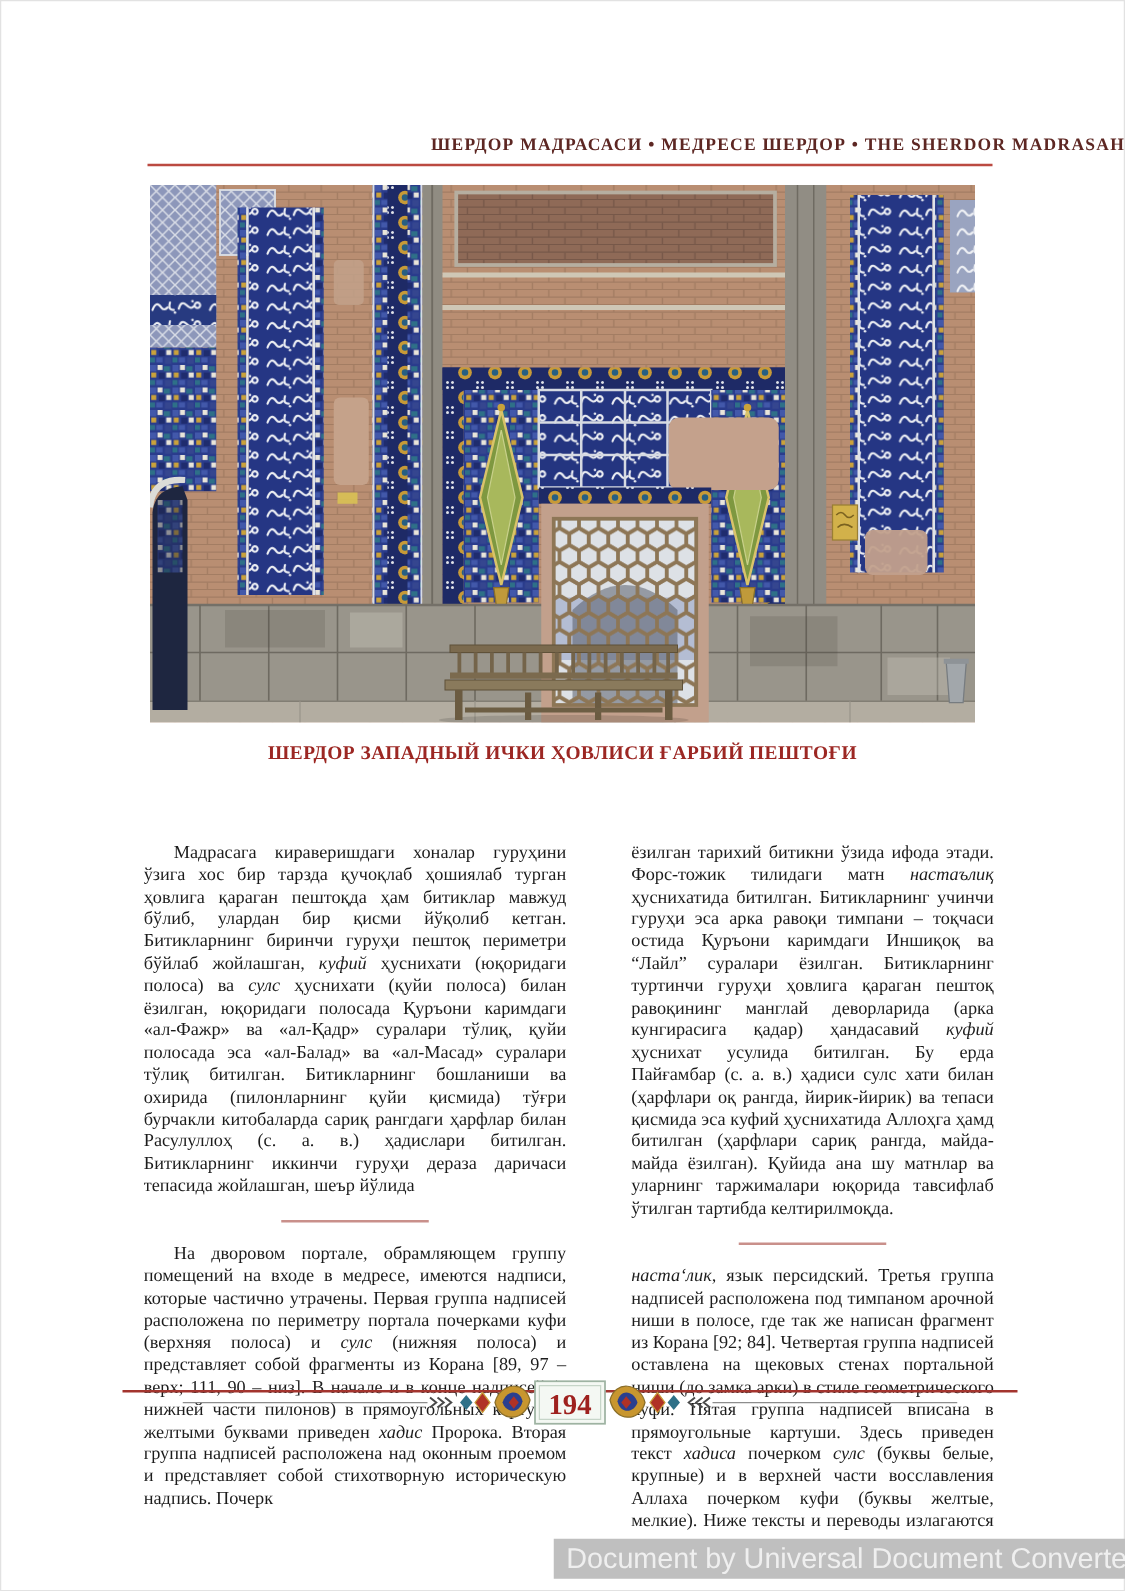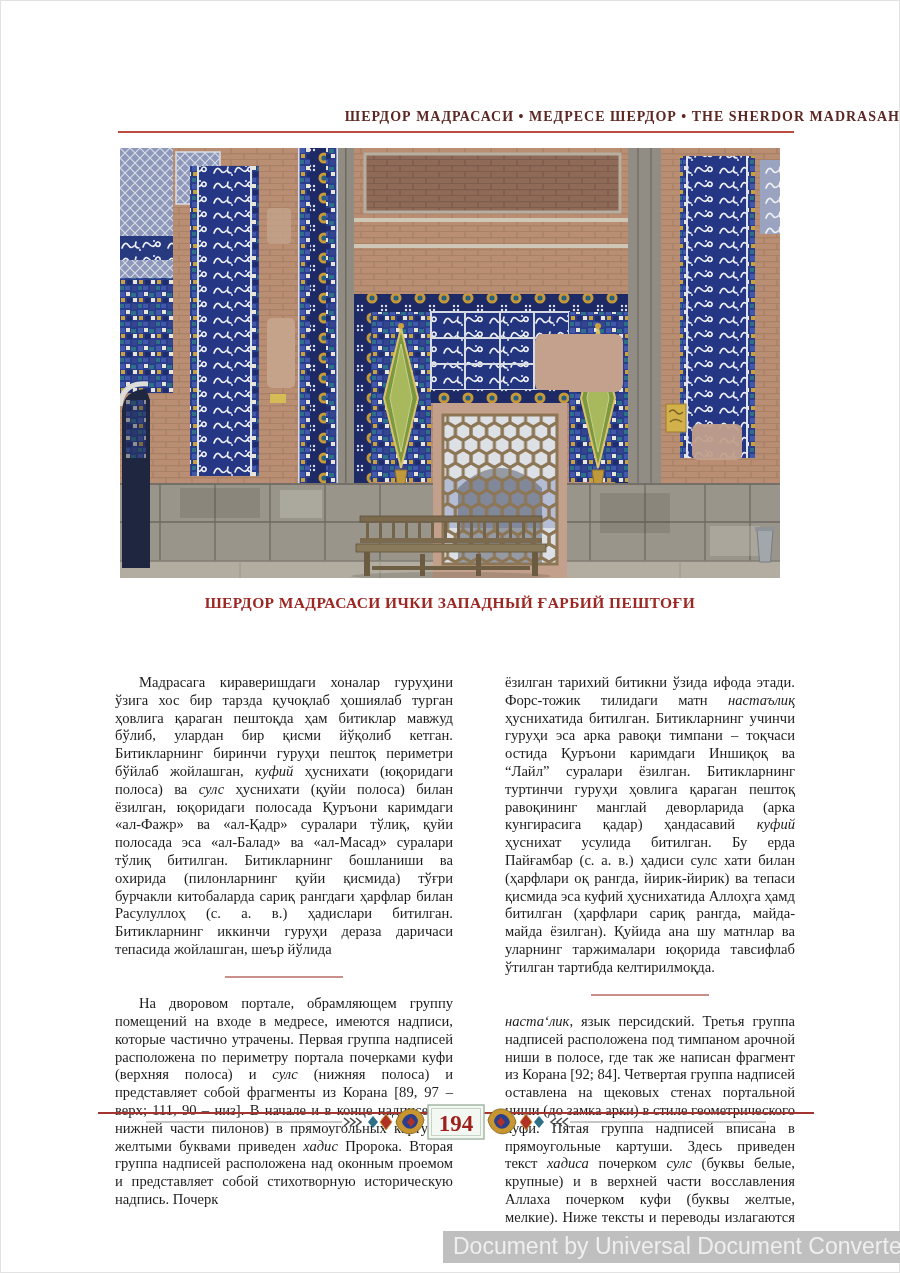--- a/index.html
+++ b/index.html
@@ -235,21 +235,21 @@
         <rect x="252" y="418" width="158" height="4" fill="#6d5e44"></rect>
       </g>
 
       <g>
         <path d="M637 382 h16 l-2.5 32 h-11 Z" fill="#a2a7ab" stroke="#777c80" stroke-width="1"></path>
         <rect x="635" y="379" width="20" height="4" fill="#8e9397"></rect>
       </g>
     </svg>
   </div>
 
-  <div class="doc-title t1">ШЕРДОР МАДРАСАСИ ИЧКИ ЗАПАДНЫЙ ҒАРБИЙ ПЕШТОҒИ</div>
+  <div class="doc-title t1">ШЕРДОР ЗАПАДНЫЙ ИЧКИ ҲОВЛИСИ ҒАРБИЙ ПЕШТОҒИ</div>
 
   <div class="columns">
     <div class="col col-left">
       <p class="para indent"><span>Мадрасага кираверишдаги хоналар гуруҳини ўзига хос бир тарзда қучоқлаб ҳошиялаб турган ҳовлига қараган пештоқда ҳам битиклар мавжуд бўлиб, улардан бир қисми йўқолиб кетган. Битикларнинг биринчи гуруҳи пештоқ периметри бўйлаб жойлашган, </span><i>куфий</i><span> ҳуснихати (юқоридаги полоса) ва </span><i>сулс</i><span> ҳуснихати (қуйи полоса) билан ёзилган, юқоридаги полосада Қуръони каримдаги «ал-Фажр» ва «ал-Қадр» суралари тўлиқ, қуйи полосада эса «ал-Балад» ва «ал-Масад» суралари тўлиқ битилган. Битикларнинг бошланиши ва охирида (пилонларнинг қуйи қисмида) тўғри бурчакли китобаларда сариқ рангдаги ҳарфлар билан Расулуллоҳ (с. а. в.) ҳадислари битилган. Битикларнинг иккинчи гуруҳи дераза даричаси тепасида жойлашган, шеър йўлида</span></p>
       <div class="sep"></div>
       <p class="para indent"><span>На дворовом портале, обрамляющем группу помещений на входе в медресе, имеются надписи, которые частично утрачены. Первая группа надписей расположена по периметру портала почерками куфи (верхняя полоса) и </span><i>сулс</i><span> (нижняя полоса) и представляет собой фрагменты из Корана [89, 97 – верх; 111, 90 – низ]. В начале и в конце надписей (в нижней части пилонов) в прямоугольных картушах желтыми буквами приведен </span><i>хадис</i><span> Пророка. Вторая группа надписей расположена над оконным проемом и представляет собой стихотворную историческую надпись. Почерк</span></p>
     </div>
     <div class="col col-right">
       <p class="para"><span>ёзилган тарихий битикни ўзида ифода этади. Форс-тожик тилидаги матн </span><i>настаълиқ</i><span> ҳуснихатида битилган. Битикларнинг учинчи гуруҳи эса арка равоқи тимпани – тоқчаси остида Қуръони каримдаги Иншиқоқ ва “Лайл” суралари ёзилган. Битикларнинг туртинчи гуруҳи ҳовлига қараган пештоқ равоқининг манглай деворларида (арка кунгирасига қадар) ҳандасавий </span><i>куфий</i><span> ҳуснихат усулида битилган. Бу ерда Пайғамбар (с. а. в.) ҳадиси сулс хати билан (ҳарфлари оқ рангда, йирик-йирик) ва тепаси қисмида эса куфий ҳуснихатида Аллоҳга ҳамд битилган (ҳарфлари сариқ рангда, майда-майда ёзилган). Қуйида ана шу матнлар ва уларнинг таржималари юқорида тавсифлаб ўтилган тартибда келтирилмоқда.</span></p>
       <div class="sep"></div>

